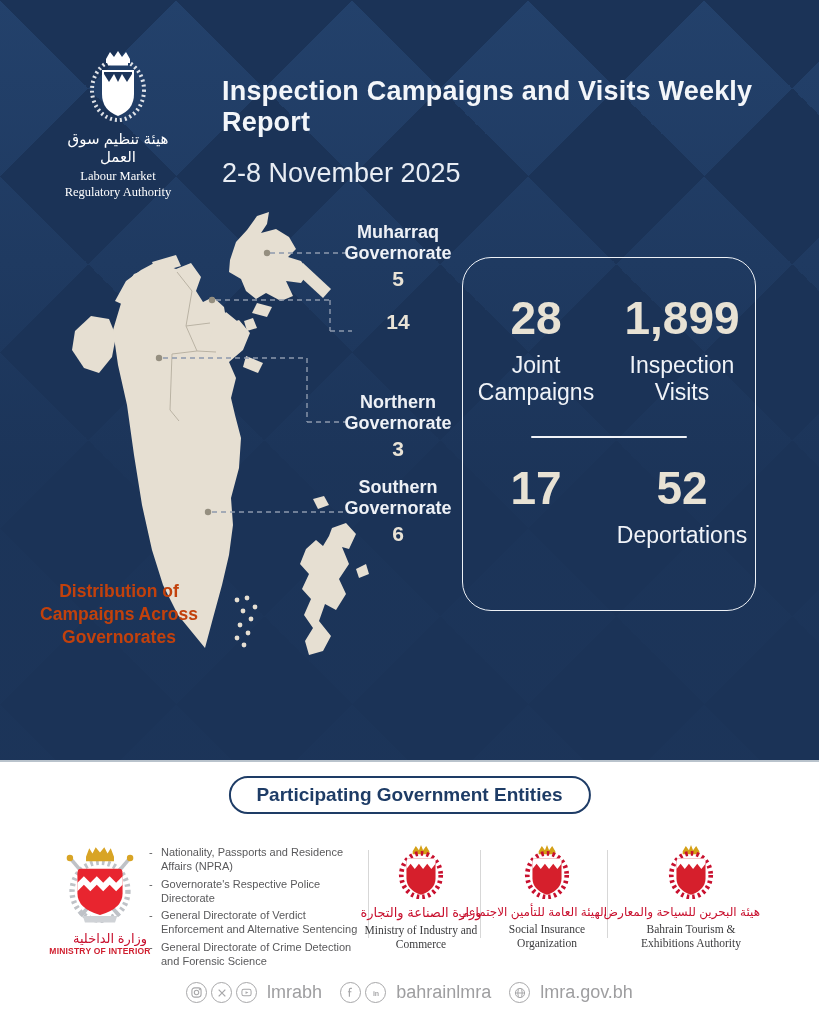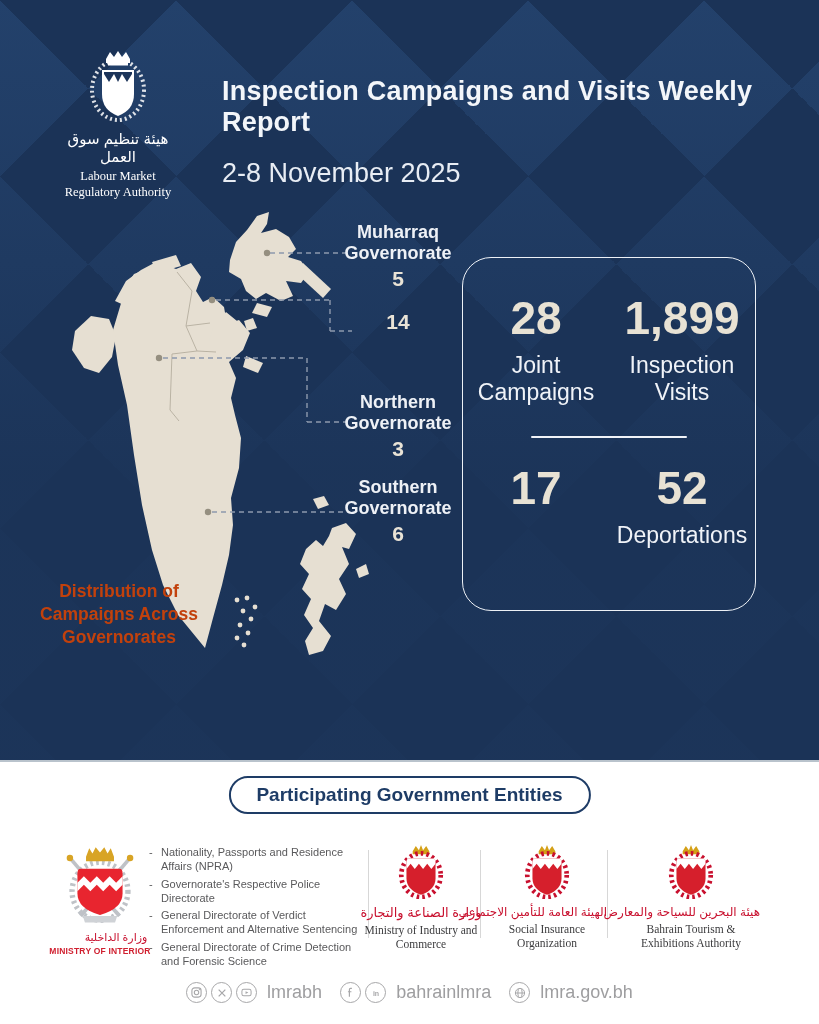--- a/index.html
+++ b/index.html
@@ -41,21 +41,21 @@
 
   
   .pill{left:50%;top:776px;transform:translateX(-50%);border:2.5px solid #1e3c66;border-radius:24px;
         padding:6px 26px;font-size:19px;font-weight:bold;color:#1e3c66;white-space:nowrap;background:#fff;}
   .vsep{width:1px;background:#d7d7d7;top:850px;height:88px;}
 
   .moi-list{left:149px;top:845px;width:218px;color:#59595b;font-size:11px;line-height:1.3;}
   .moi-item{display:flex;margin-bottom:3px;}
   .moi-dash{width:12px;flex:0 0 12px;text-align:left;}
   .moi-en{left:43px;top:946px;width:114px;text-align:center;color:#d02030;font-weight:bold;font-size:8.5px;letter-spacing:.2px;}
-  .moi-ar{left:63px;top:931px;width:106px;text-align:center;color:#c8102e;font-size:11px;direction:rtl;white-space:nowrap;overflow:hidden;}
+  .moi-ar{left:57px;top:931px;width:106px;text-align:center;color:#c8102e;font-size:13px;direction:rtl;white-space:nowrap;overflow:hidden;}
 
   .entity{position:absolute;text-align:center;}
   .entity-ar{color:#c8102e;font-size:13px;direction:rtl;margin-top:2px;white-space:nowrap;}
   .entity-en{font-family:"Liberation Serif","DejaVu Serif",serif;color:#3b3b3d;font-size:11.5px;line-height:1.25;margin-top:3px;}
 
   
   .footer{left:0;top:982px;width:819px;display:flex;justify-content:center;align-items:center;
           color:#9e9ea0;font-size:18px;gap:18px;}
   .fgroup{display:flex;align-items:flex-end;gap:4px;}
   .ficon{width:21px;height:21px;border:1.4px solid #a7a7a9;border-radius:50%;display:flex;

